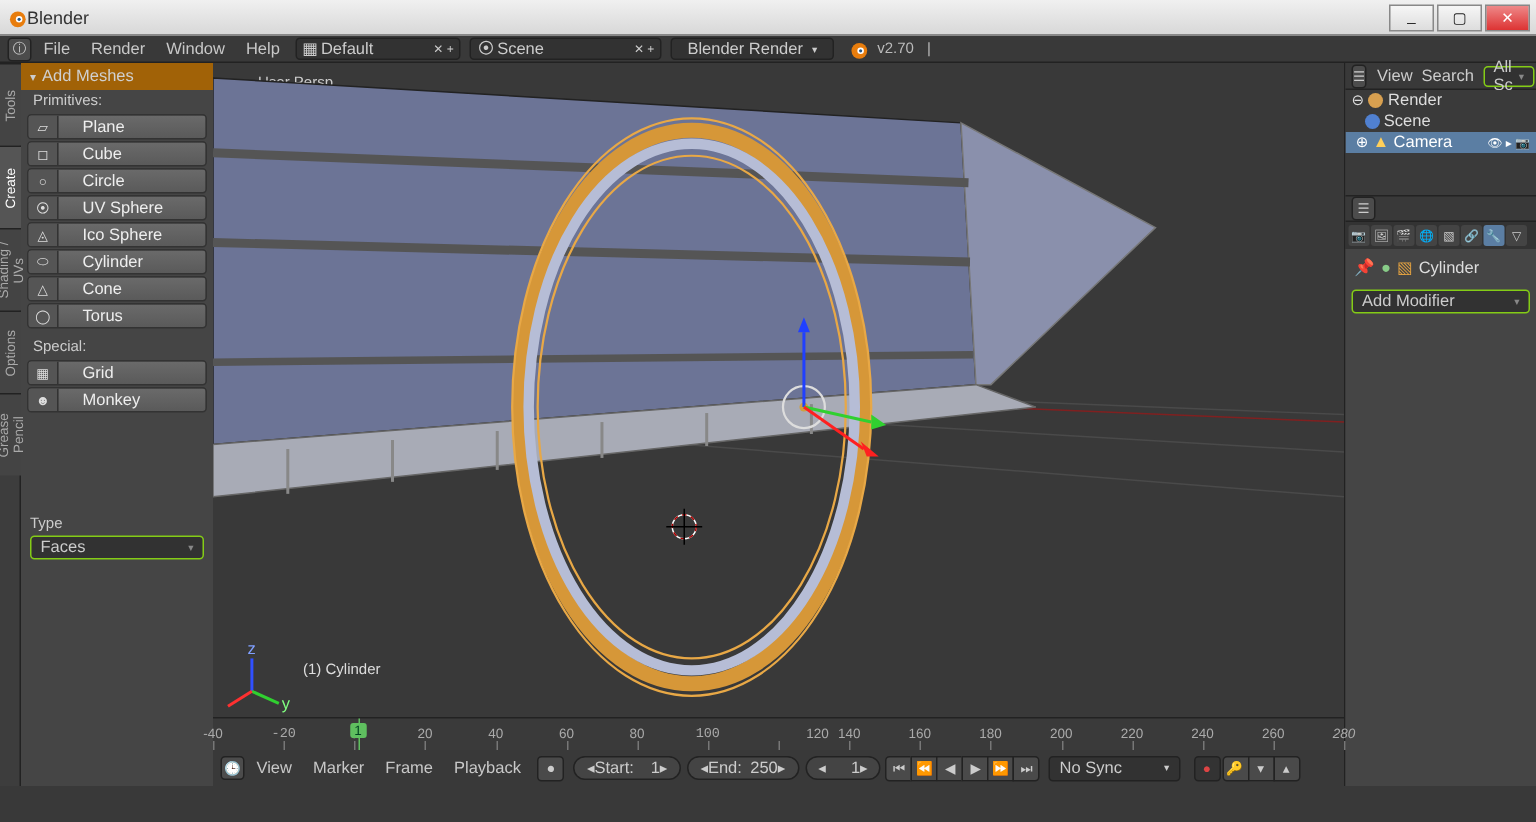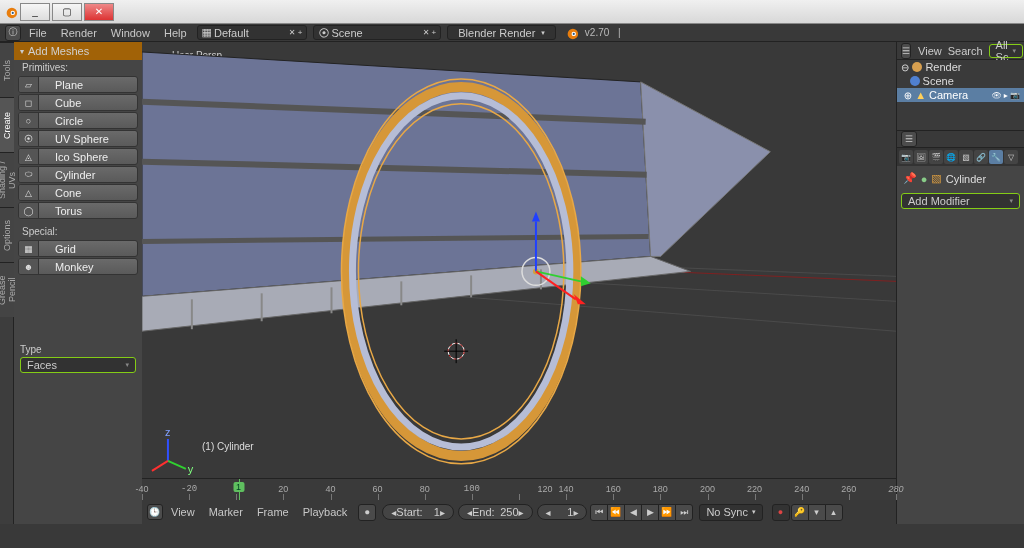--- a/index.html
+++ b/index.html
@@ -82,20 +82,21 @@
 </style>
 </head>
 <body>
 
 <div class="win-titlebar">
   <svg class="blender-logo" viewBox="0 0 16 16">
       <circle cx="9" cy="9" r="6" fill="#e87d0d"></circle>
       <circle cx="10" cy="9" r="2.5" fill="#fff"></circle>
       <circle cx="10" cy="9" r="1.2" fill="#265787"></circle>
     </svg>
+  <div class="title">Blender</div>
   <div class="win-btns">
     <div class="win-btn">_</div>
     <div class="win-btn">▢</div>
     <div class="win-btn close">✕</div>
   </div>
 </div>
 
 <div class="menu-row">
   <div class="icon-btn">ⓘ</div>
   <div class="menu-item">File</div>
@@ -360,21 +361,21 @@
       <div class="num-field">◂ <span>End:</span>&nbsp;&nbsp;<span>250</span> ▸</div>
       <div class="num-field">◂ &nbsp;&nbsp;&nbsp;&nbsp;&nbsp;<span>1</span> ▸</div>
       <div class="hbtn-group">
         <div class="hbtn">⏮</div>
         <div class="hbtn">⏪</div>
         <div class="hbtn">◀</div>
         <div class="hbtn">▶</div>
         <div class="hbtn">⏩</div>
         <div class="hbtn">⏭</div>
       </div>
-      <div class="mode-dd" style="border-radius:3px;margin-left:4px;">
+      <div class="mode-dd" style="border-radius:3px;margin-left:4px;gap:24px;">
         <span>No Sync</span>
           <span style="margin-left:4px;font-size:7px;">▾</span>
       </div>
       <div class="hbtn" style="border-radius:3px;margin-left:6px;background:#333;color:#d44;">●</div>
       <div class="hbtn-group">
         <div class="hbtn">🔑</div>
         <div class="hbtn">▾</div>
         <div class="hbtn">▴</div>
       </div>
     </div>

